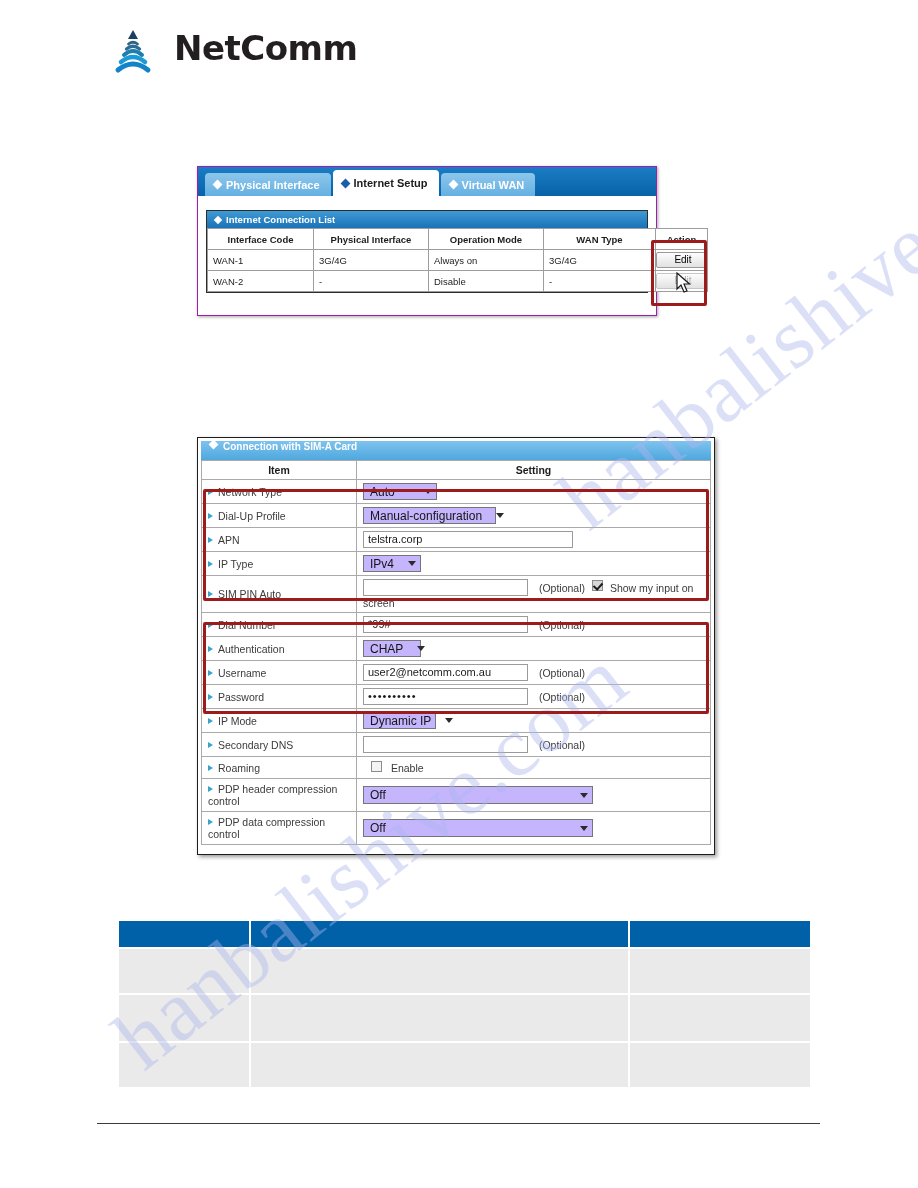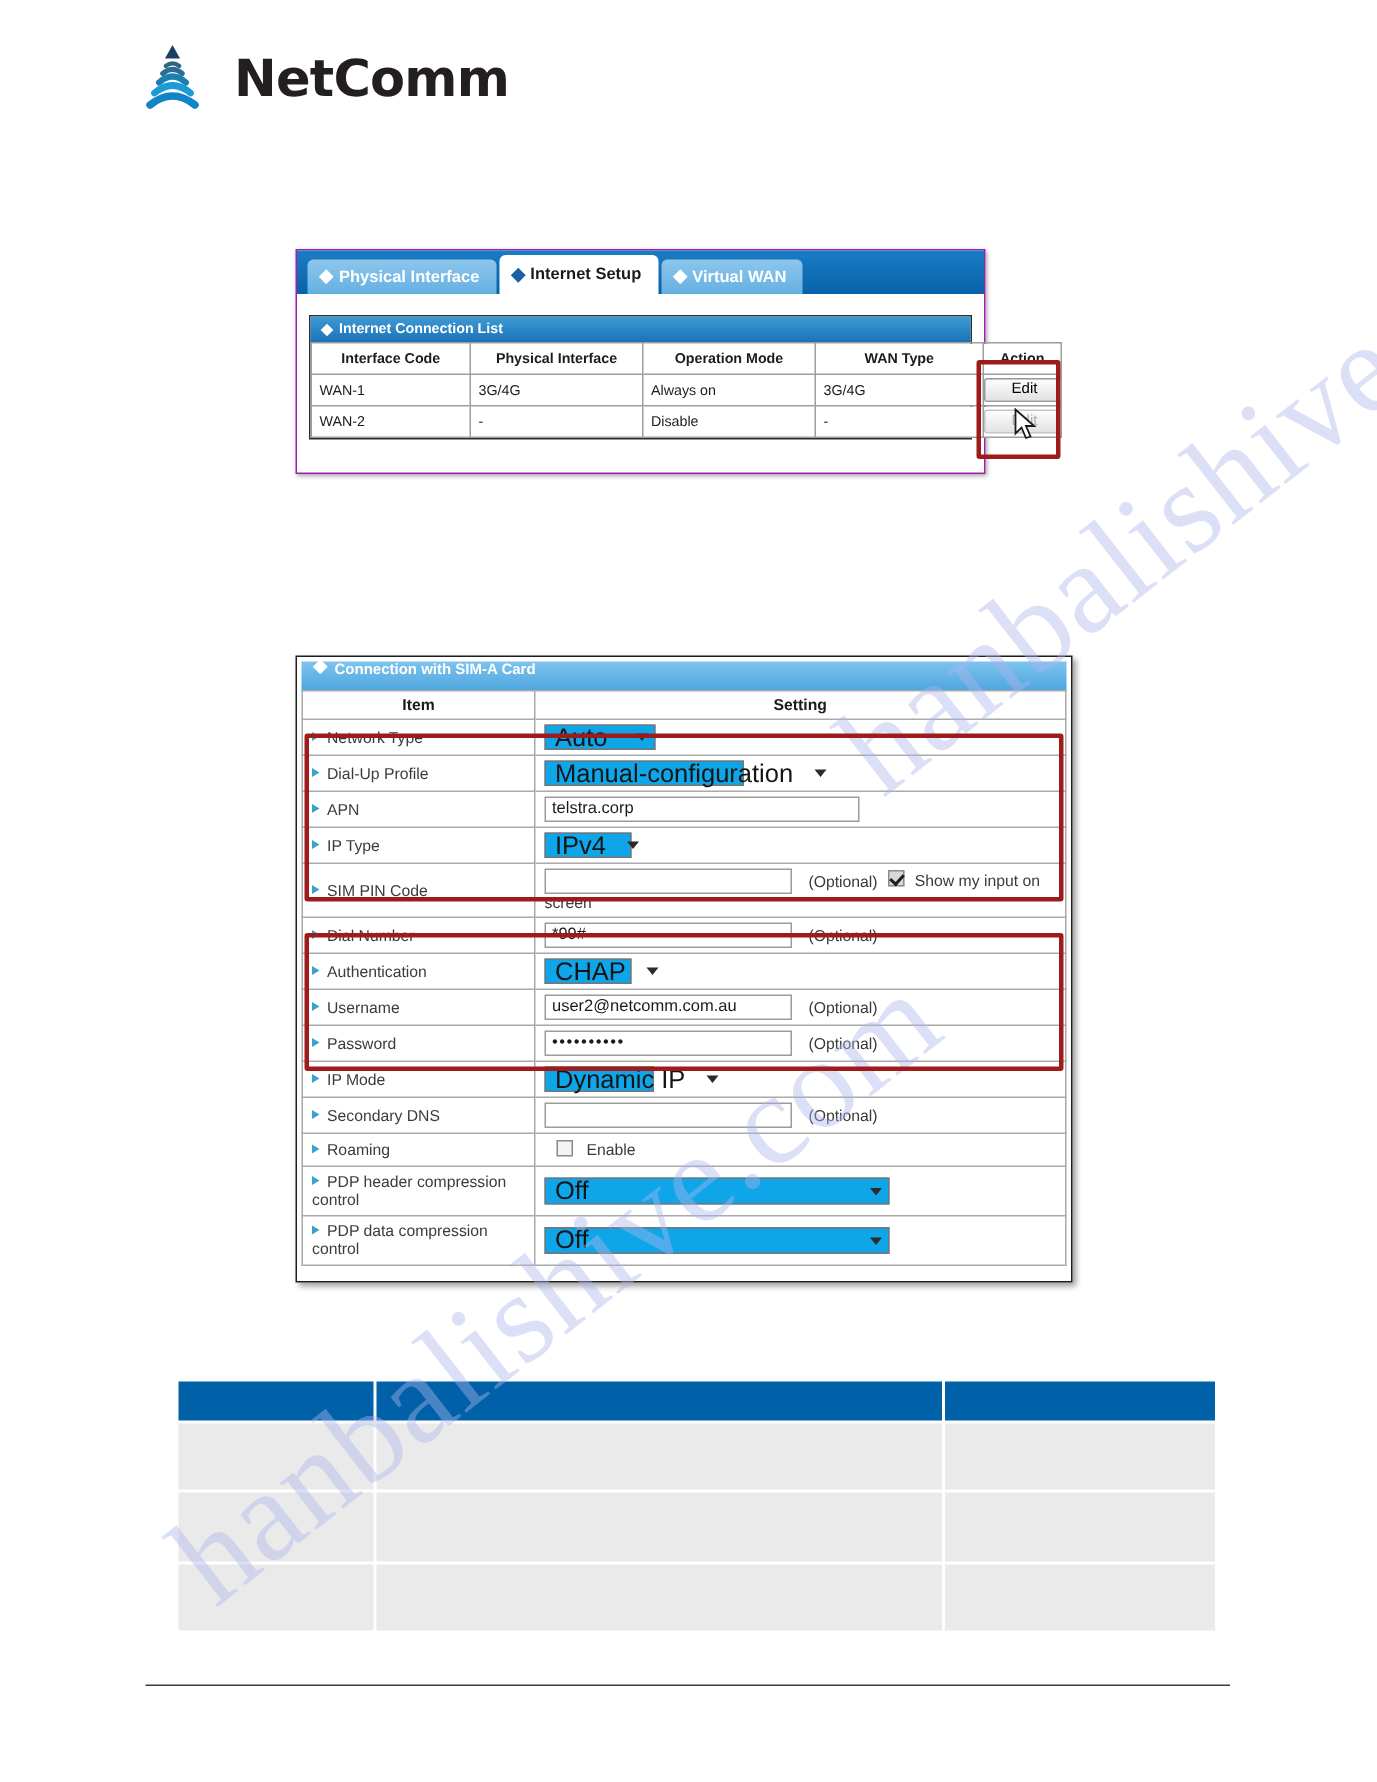--- a/index.html
+++ b/index.html
@@ -34,24 +34,23 @@
     transform: rotate(-38deg);
     transform-origin: left top;
     letter-spacing: 1px;
   }
   .wm-1 { left: 540px; top: 470px; }
   .wm-2 { left: 95px;  top: 1010px; }
 
   
   .logo-wrap {
     position: absolute;
-    left: 87px;
+    left: 105px;
     top: 28px;
     display: flex;
-    align-items: center;
     gap: 13px;
     z-index: 2;
   }
   .logo-mark { width: 56px; height: 50px; display: block; }
   .logo-text {
     font-family: "DejaVu Sans", sans-serif;
     font-size: 34px;
     font-weight: bold;
     color: #231f20;
     letter-spacing: -0.5px;
@@ -248,22 +247,22 @@
   }
   .row-h22 { height: 22px; }
   .row-h24 { height: 24px; }
   .row-h33 { height: 33px; }
 
   .sel {
     display: inline-flex;
     align-items: center;
     justify-content: space-between;
     border: 1px solid #767676;
-    background: #0ea5e9;
-    font-size: 17px;
+    background: #c4b5fd;
+    font-size: 12px;
     color: #151515;
     padding: 1px 4px 1px 6px;
     height: 17px;
     box-sizing: border-box;
     vertical-align: middle;
   }
   .sel .cv { margin-right: 14px; white-space: nowrap; }
   .sel .caret {
     width: 0; height: 0;
     border-left: 4px solid transparent;
@@ -501,21 +500,21 @@
       <td>
         <span class="sel w-ipt">
           <span class="cv">IPv4</span>
           <span class="caret"></span>
         </span>
       </td>
     </tr>
 
     <tr class="row-h22">
       <td class="item">
-        <span class="arr"></span><span>SIM PIN Code</span>
+        <span class="arr"></span><span>SIM PIN Auto</span>
       </td>
       <td>
         <span class="txt w-med"></span>
         <span class="opt">(Optional)</span>
         <span class="chk on"></span>
         <span class="opt" style="margin-left:0">Show my input on screen</span>
       </td>
     </tr>
 
     <tr class="row-h22">

